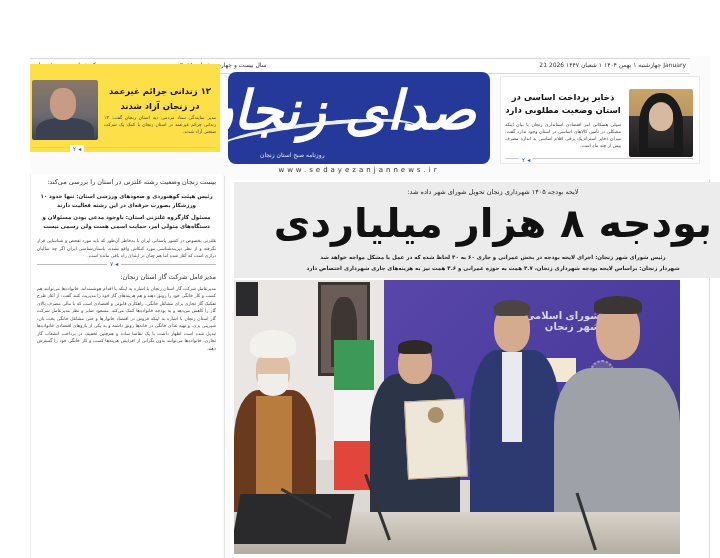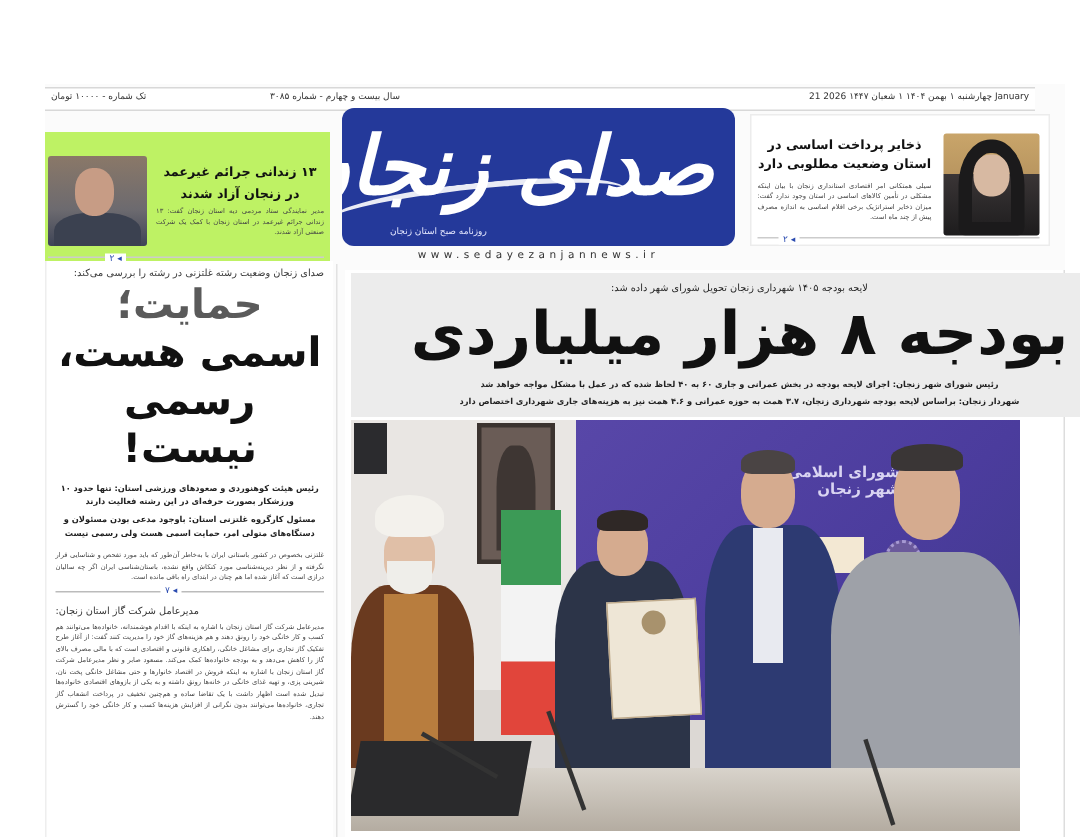--- a/index.html
+++ b/index.html
@@ -26,21 +26,21 @@
   .box-right { position: absolute; left: 500px; top: 76px; width: 200px; height: 88px; background: #fff; border: 1px solid #ececec; }
   .box-right .photo { position: absolute; right: 6px; top: 12px; width: 64px; height: 68px; background: linear-gradient(180deg,#c9a56a 0%, #b99660 40%, #3a3536 40%, #1d1c1d 100%); border-radius: 2px; overflow:hidden; }
   .box-right .photo .face { position: absolute; left: 20px; top: 14px; width: 24px; height: 28px; background: #d7b9a2; border-radius: 45%; }
   .box-right .photo .hood { position: absolute; left: 10px; top: 4px; width: 44px; height: 64px; border: 9px solid #1b1a1b; border-radius: 48% 48% 10% 10%; }
   .box-right .title { position: absolute; right: 78px; top: 14px; width: 116px; font-size: 8.5px; font-weight: bold; text-align: center; line-height: 13px; }
   .box-right .body { position: absolute; right: 78px; top: 44px; width: 116px; font-size: 4.5px; color: #444; line-height: 7px; text-align: justify; }
   .box-right .rule { position: absolute; right: 6px; bottom: 4px; width: 188px; border-top: 1px solid #ccc; }
   .pageref { position: absolute; font-size: 6px; color: #2a4bb0; background: #fff; padding: 0 3px; direction: ltr; }
 
   
-  .box-left { position: absolute; left: 30px; top: 88px; width: 190px; height: 88px; background: #bef264; }
+  .box-left { position: absolute; left: 30px; top: 64px; width: 190px; height: 88px; background: #fde047; }
   .box-left .photo { position: absolute; left: 2px; top: 16px; width: 66px; height: 60px; background: linear-gradient(180deg,#8a7868 0%, #6c6a6f 60%, #3e4456 100%); border-radius: 2px; overflow:hidden; }
   .box-left .photo .face { position: absolute; left: 18px; top: 8px; width: 26px; height: 32px; background: #c79c85; border-radius: 45%; }
   .box-left .photo .suit { position: absolute; left: 4px; top: 38px; width: 58px; height: 30px; background: #3b4150; border-radius: 40% 40% 0 0; }
   .box-left .title { position: absolute; right: 4px; top: 20px; width: 112px; font-size: 8.5px; font-weight: bold; text-align: center; line-height: 15px; }
   .box-left .body { position: absolute; right: 4px; top: 50px; width: 112px; font-size: 4.5px; color: #444; line-height: 7px; text-align: justify; }
   .box-left .rule { position: absolute; left: 2px; bottom: 4px; width: 184px; border-top: 1px solid #ccc; }
 
   
   .col-left { position: absolute; left: 30px; top: 174px; width: 192px; height: 384px; background: #fff; border-left: 1px solid #eee; }
   .kicker { font-size: 6.5px; color: #333; text-align: right; }
@@ -126,35 +126,30 @@
       <div class="face"></div>
   </div>
   <div class="title">ذخایر پرداخت اساسی در استان وضعیت مطلوبی دارد</div>
   <div class="body">سیلی همتکانی امر اقتصادی استانداری زنجان با بیان اینکه مشکلی در تأمین کالاهای اساسی در استان وجود ندارد گفت: میزان ذخایر استراتژیک برخی اقلام اساسی به اندازه مصرف پیش از چند ماه است.</div>
   <div class="rule"></div>
   <span class="pageref" style="left:18px;bottom:0;">۲ ◂</span>
 </div>
 
 <div class="col-left">
   <div style="padding:4px 6px 0 6px;">
-    <div class="kicker">صدای زنجان وضعیت رشته غلتزنی در رشته را بررسی می‌کند:</div>
-    <div class="big-head" style="margin-top:2px;">
-      <div class="grey">حمایت؛</div>
-      <div>اسمی هست،</div>
-      <div>رسمی نیست!</div>
-    </div>
+    <div class="kicker">بیست زنجان وضعیت رشته غلتزنی در استان را بررسی می‌کند:</div>
     <div class="subline" style="margin-top:6px;">رئیس هیئت کوهنوردی و صعودهای ورزشی استان: تنها حدود ۱۰ ورزشکار بصورت حرفه‌ای در این رشته فعالیت دارند</div>
     <div class="subline" style="margin-top:3px;">مسئول کارگروه غلتزنی استان: باوجود مدعی بودن مسئولان و دستگاه‌های متولی امر، حمایت اسمی هست ولی رسمی نیست</div>
     <div class="smalltext" style="margin-top:6px;">غلتزنی بخصوص در کشور باستانی ایران با به‌خاطر آن‌طور که باید مورد تفحص و شناسایی قرار نگرفته و از نظر دیرینه‌شناسی مورد کنکاش واقع نشده، باستان‌شناسی ایران اگر چه سالیان درازی است که آغاز شده اما هم چنان در ابتدای راه باقی مانده است.</div>
     <div class="hr" style="margin-top:4px;">
       <span class="pageref" style="left:70px;top:-5px;">۷ ◂</span>
     </div>
   </div>
   <div style="padding:8px 6px 0 6px;">
-    <div class="kicker" style="text-align:left;">مدیرعامل شرکت گاز استان زنجان:</div>
+    <div class="kicker" style="text-align:right;">مدیرعامل شرکت گاز استان زنجان:</div>
     <div class="gas-head">
     </div>
     <div class="smalltext" style="margin-top:4px;">مدیرعامل شرکت گاز استان زنجان با اشاره به اینکه با اقدام هوشمندانه، خانواده‌ها می‌توانند هم کسب و کار خانگی خود را رونق دهند و هم هزینه‌های گاز خود را مدیریت کنند گفت: از آغاز طرح تفکیک گاز تجاری برای مشاغل خانگی، راهکاری قانونی و اقتصادی است که با مالی مصرف بالای گاز را کاهش می‌دهد و به بودجه خانواده‌ها کمک می‌کند. مسعود صابر و نظر مدیرعامل شرکت گاز استان زنجان با اشاره به اینکه فروش در اقتصاد خانوارها و حتی مشاغل خانگی پخت نان، شیرینی پزی، و تهیه غذای خانگی در خانه‌ها رونق داشته و به یکی از بازوهای اقتصادی خانواده‌ها تبدیل شده است اظهار داشت با یک تقاضا ساده و هم‌چنین تخفیف در پرداخت انشعاب گاز تجاری، خانواده‌ها می‌توانند بدون نگرانی از افزایش هزینه‌ها کسب و کار خانگی خود را گسترش دهند.</div>
   </div>
 </div>
 
 <div class="col-rule"></div>
 
 <div class="main">
   <div class="headbox">

